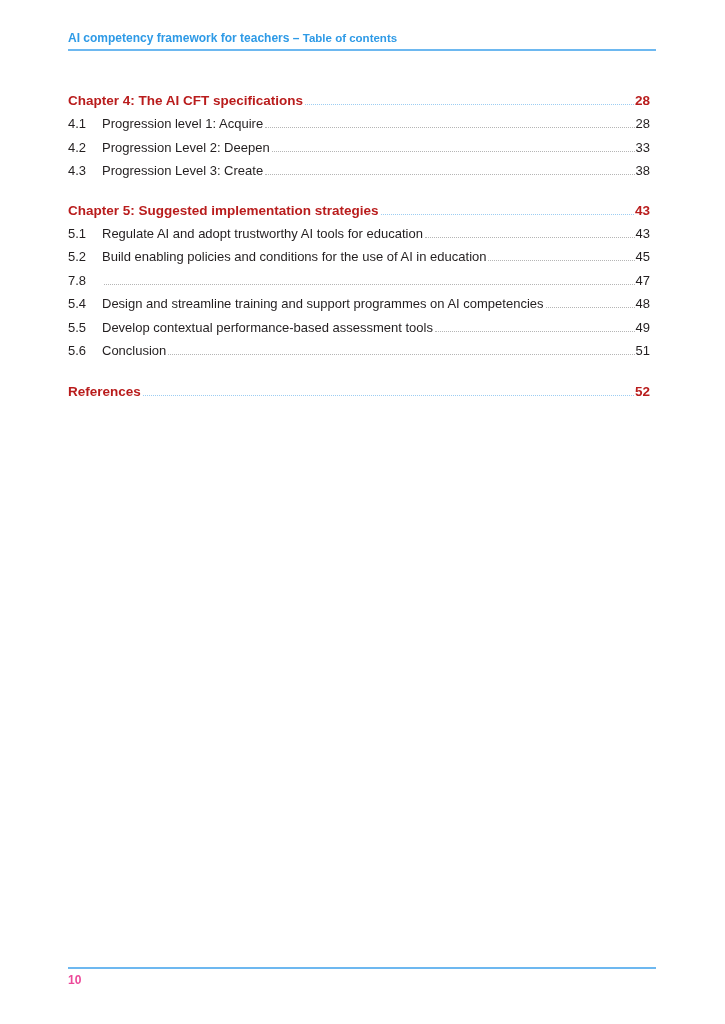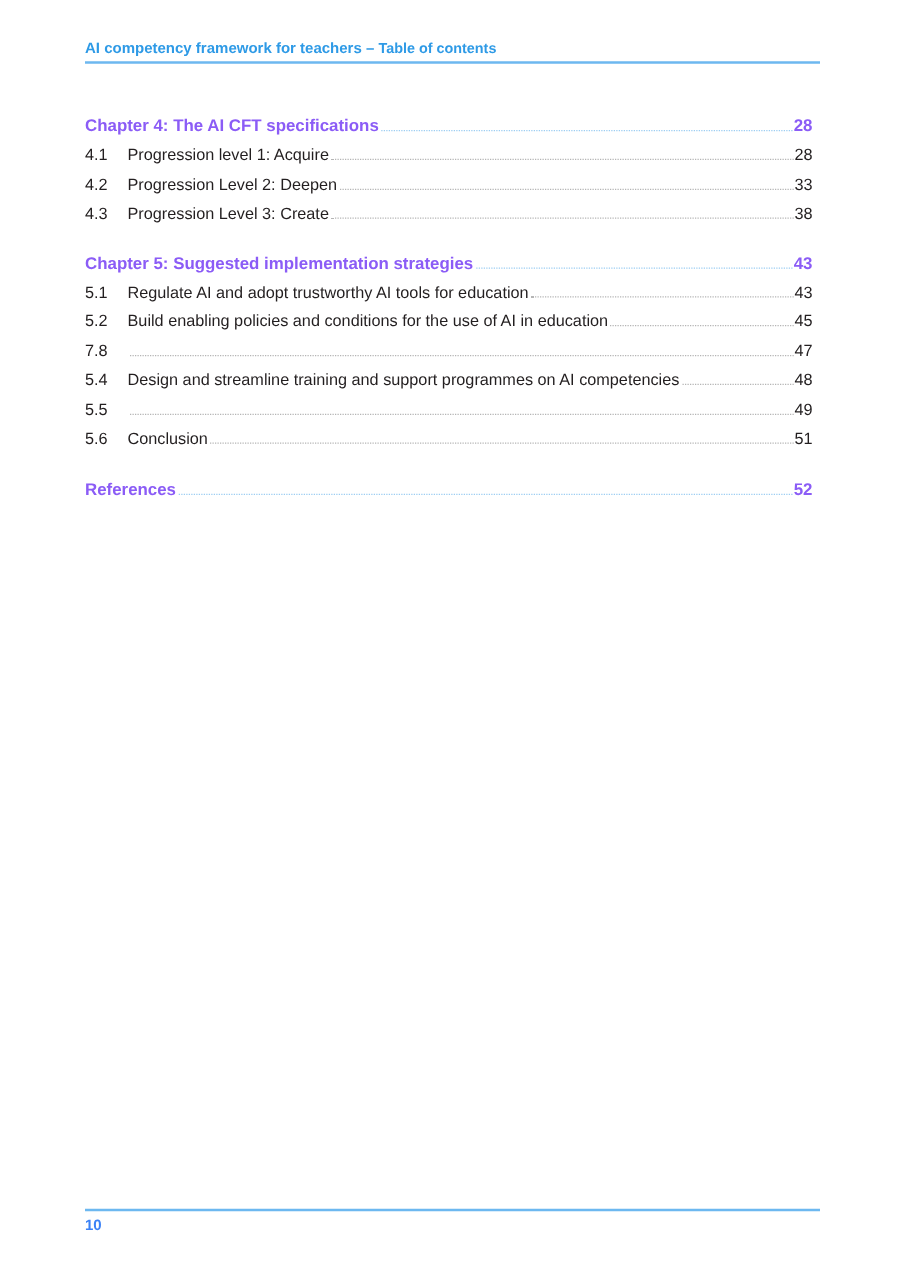--- a/index.html
+++ b/index.html
@@ -7,26 +7,26 @@
   .header { position: absolute; left: 68px; top: 31px; width: 588px; font-size: 12px; color: #2e9ae6; }
   .header .light { font-weight: bold; }
   .header .bold { font-weight: bold; font-size: 11.5px; }
   .header-rule { position: absolute; left: 68px; top: 49px; width: 588px; height: 2px; background: #6db8f0; }
   .toc { position: absolute; left: 68px; top: 90px; width: 582px; }
   .row { display: flex; align-items: baseline; font-size: 13px; line-height: 23.5px; }
   .row .num { width: 34px; flex: none; }
   .row .title { flex: none; white-space: nowrap; }
   .row .leader { flex: 1 1 auto; border-bottom: 1px dotted #b5b5b5; margin: 0 1px 4px 2px; height: 1px; }
   .row .page { flex: none; text-align: center; }
-  .chapter { color: #8b5cf6; font-weight: bold; font-size: 13.5px; line-height: 22px; }
+  .chapter { color: #b91c1c; font-weight: bold; font-size: 13.5px; line-height: 22px; }
   .chapter .leader { border-bottom-color: #9ccdf2; }
   .gap { height: 17px; }
   .gap2 { height: 18px; }
   .footer-rule { position: absolute; left: 68px; top: 967px; width: 588px; height: 2px; background: #6db8f0; }
-  .footer-page { position: absolute; left: 68px; top: 973px; font-size: 12px; font-weight: bold; color: #3b82f6; }
+  .footer-page { position: absolute; left: 68px; top: 973px; font-size: 12px; font-weight: bold; color: #ec4899; }
 </style>
 </head>
 <body>
 
 <div class="header">
   <span class="light">AI competency framework for teachers</span><span class="light"> – </span><span class="bold">Table of contents</span>
 </div>
 <div class="header-rule"></div>
 
 <div class="toc">
@@ -80,20 +80,21 @@
     <span class="page">47</span>
   </div>
   <div class="row">
     <span class="num">5.4</span>
     <span class="title">Design and streamline training and support programmes on AI competencies</span>
     <span class="leader"></span>
     <span class="page">48</span>
   </div>
   <div class="row">
     <span class="num">5.5</span>
+    <span class="title">Develop contextual performance-based assessment tools</span>
     <span class="leader"></span>
     <span class="page">49</span>
   </div>
   <div class="row">
     <span class="num">5.6</span>
     <span class="title">Conclusion</span>
     <span class="leader"></span>
     <span class="page">51</span>
   </div>
 

